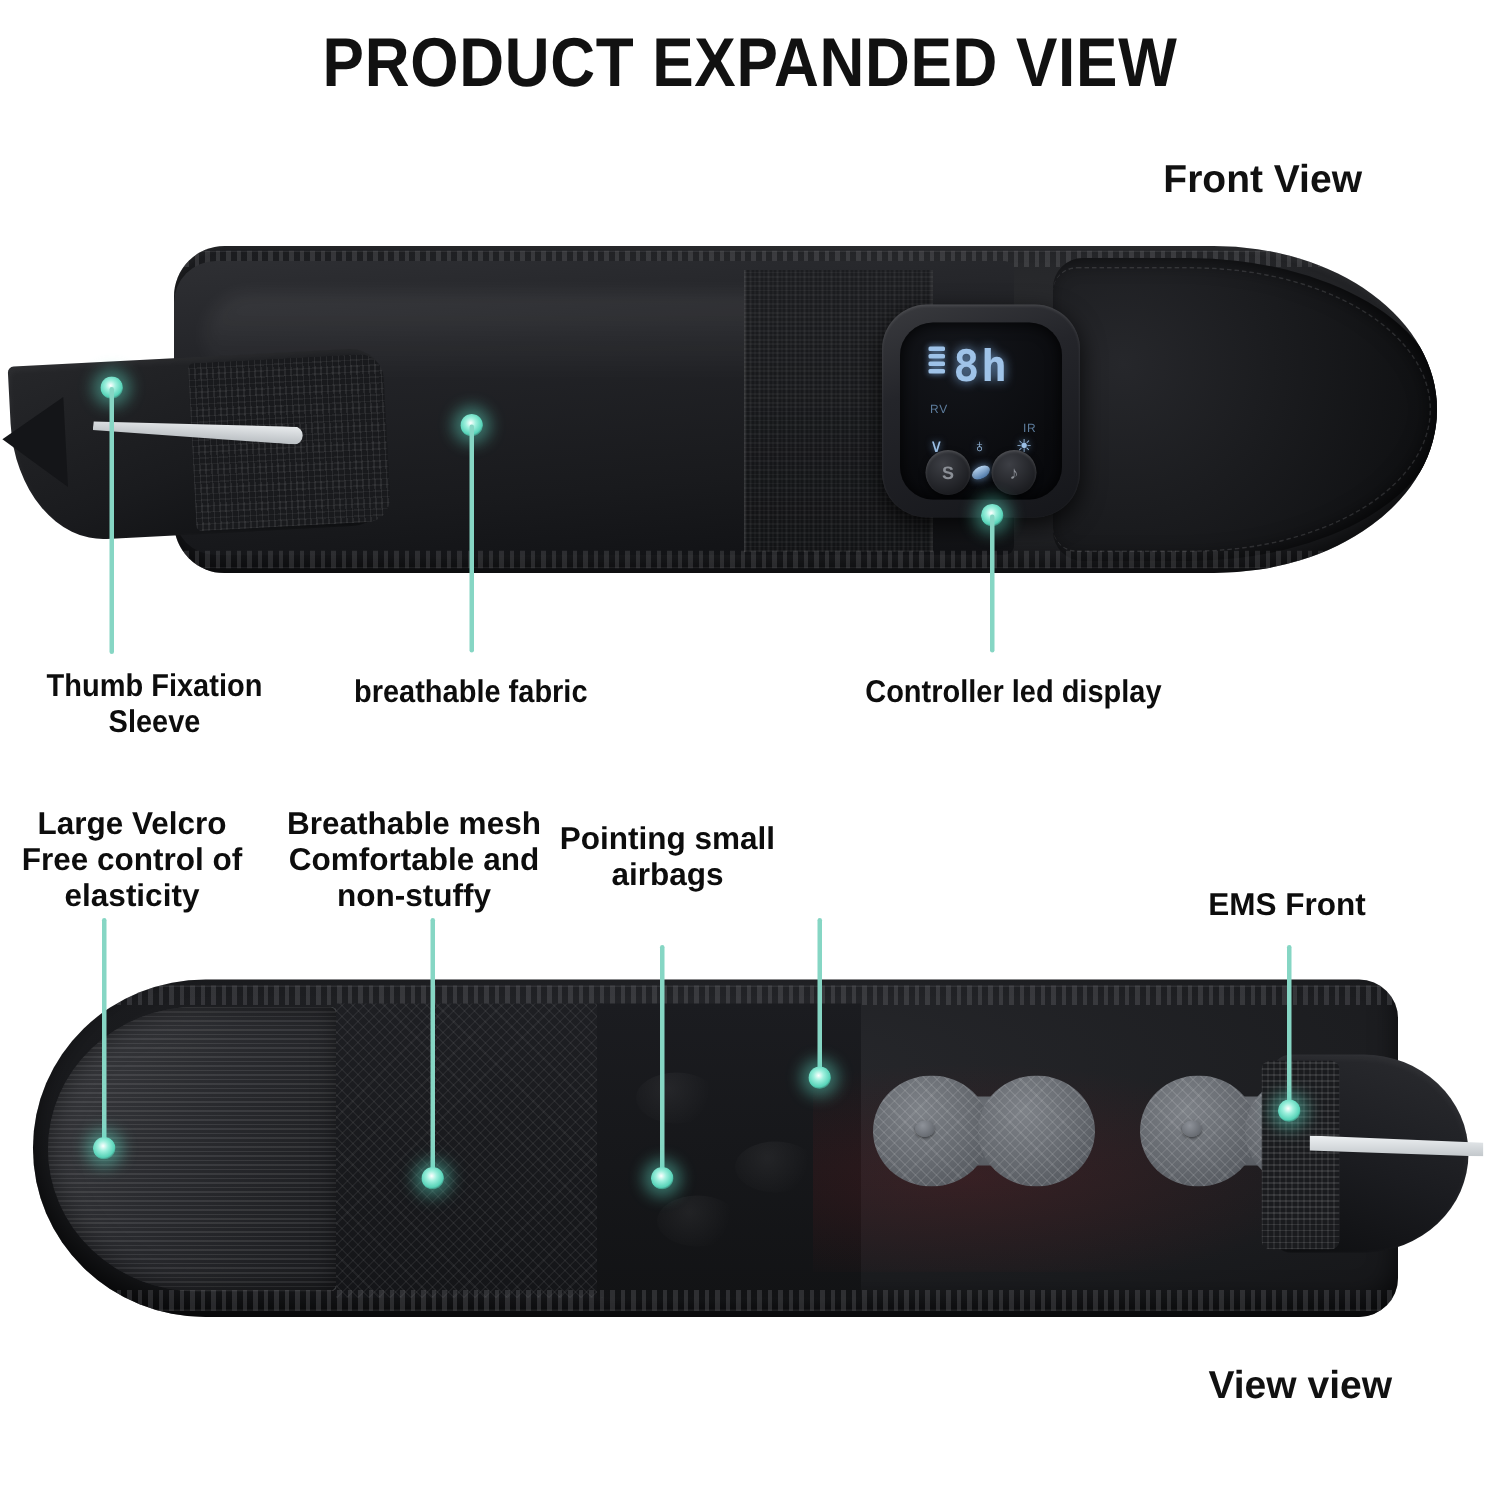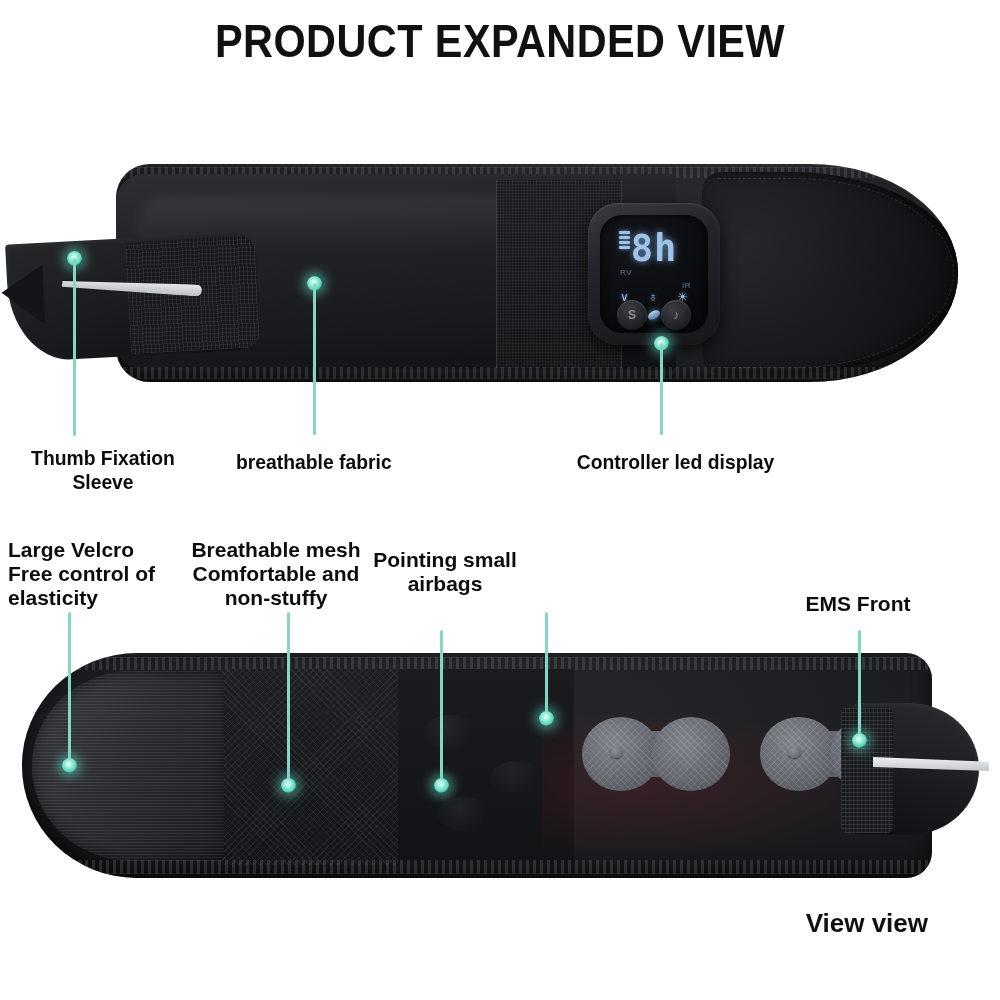--- a/index.html
+++ b/index.html
@@ -181,21 +181,21 @@
     background: radial-gradient(120% 120% at 35% 18%, #14161b 0%, #0a0b0e 60%, #05060a 100%);
     box-shadow: inset 0 0 10px rgba(0,0,0,0.9);
     overflow: hidden;
   }
   .ctrl-readout {
     position: absolute; left: 0; top: 12px; width: 100%;
     text-align: center;
     color: #9fc3e8;
     font-family: "DejaVu Sans Mono", monospace;
     font-weight: 700;
-    font-size: 37px;
+    font-size: 29px;
     letter-spacing: 1px;
     text-shadow: 0 0 7px rgba(130,180,235,0.8);
   }
   .ctrl-bars {
     position: absolute; left: 19px; top: 16px;
     display: flex; flex-direction: column; gap: 2px;
   }
   .ctrl-bars i {
     display: block; width: 11px; height: 3px;
     background: #9fc3e8; border-radius: 1px;
@@ -348,20 +348,21 @@
     clip-path: polygon(0% 0%, 100% 34%, 100% 100%, 0% 72%);
   }
 </style>
 </head>
 <body>
 
 <div id="stage">
 
   <div class="page-title">PRODUCT EXPANDED VIEW</div>
 
+  <div class="view-caption front">Front View</div>
   <div class="view-caption back">View view</div>
 
   <div id="front-belt">
 
     <div class="belt-body">
       <div class="belt-face">
         <div class="belt-sheen"></div>
       </div>
       <div class="belt-nose"></div>
       <div class="velcro-strip"></div>
@@ -453,21 +454,21 @@
 
   <div class="leader" style="left:440px; top:630px; height:155px;"></div>
   <div class="dot" style="left:441px; top:785px;"></div>
 
   <div class="leader" style="left:545px; top:612px; height:106px;"></div>
   <div class="dot" style="left:546px; top:718px;"></div>
 
   <div class="leader" style="left:858px; top:630px; height:110px;"></div>
   <div class="dot" style="left:859px; top:740px;"></div>
 
-  <div class="callout-label bold" style="left:8px; top:538px; width:160px; text-align:left;">Large Velcro
+  <div class="callout-label bold" style="left:8px; top:538px; width:160px; text-align:center;">Large Velcro
 Free control of
 elasticity</div>
 
   <div class="callout-label bold" style="left:188px; top:538px; width:176px; text-align:center;">Breathable mesh
 Comfortable and
 non-stuffy</div>
 
   <div class="callout-label bold" style="left:370px; top:548px; width:150px; text-align:center;">Pointing small
 airbags</div>
 

